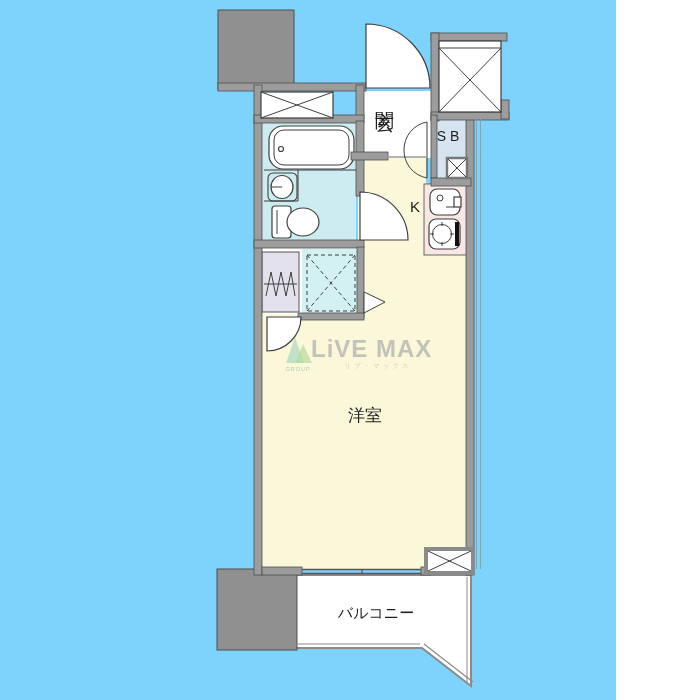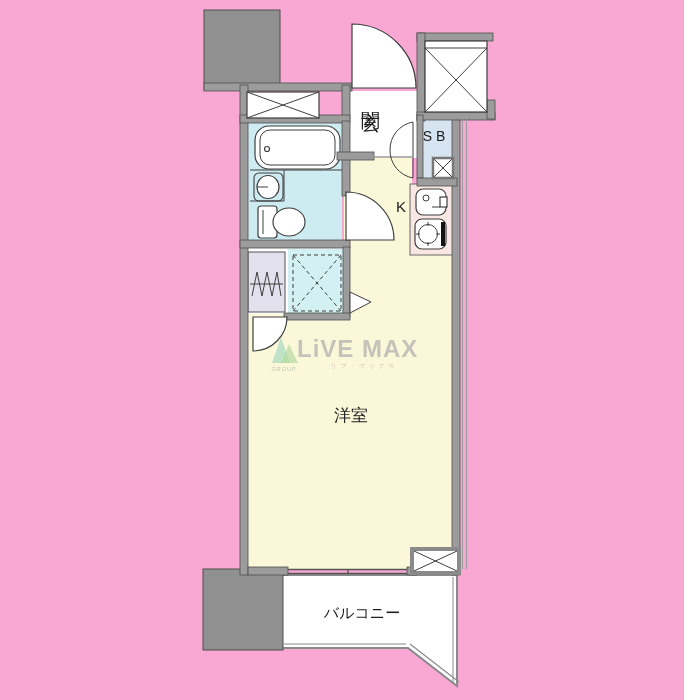--- a/index.html
+++ b/index.html
@@ -1,17 +1,17 @@
 <!DOCTYPE html>
 <html><head>
 <meta charset="utf-8">
 <style>
   html,body{margin:0;padding:0;background:#ffffff;}
-  .canvas{position:relative;width:684px;height:700px;background:#f9a8d4;overflow:hidden;
-          font-family:"Liberation Sans", sans-serif;}
+  .canvas{position:relative;width:602px;height:700px;background:#7dd3fc;overflow:hidden;
+          font-family:"Liberation Sans", sans-serif;padding-left:14px;}
   svg{display:block;}
   .wall{fill:#9c9c9c;stroke:#4f4f4f;stroke-width:0.8;}
   .block{fill:#909090;stroke:#4f4f4f;stroke-width:1;}
   .thin{stroke:#3f3f3f;stroke-width:1.1;fill:none;}
   .fixture{stroke:#3f3f3f;stroke-width:1.2;fill:#ffffff;}
   .xline{stroke:#3f3f3f;stroke-width:1;fill:none;}
   .label{fill:#1c1c1c;font-family:"Liberation Sans", sans-serif;}
   .vtext{writing-mode:vertical-rl;text-orientation:upright;}
 </style>
 </head>

